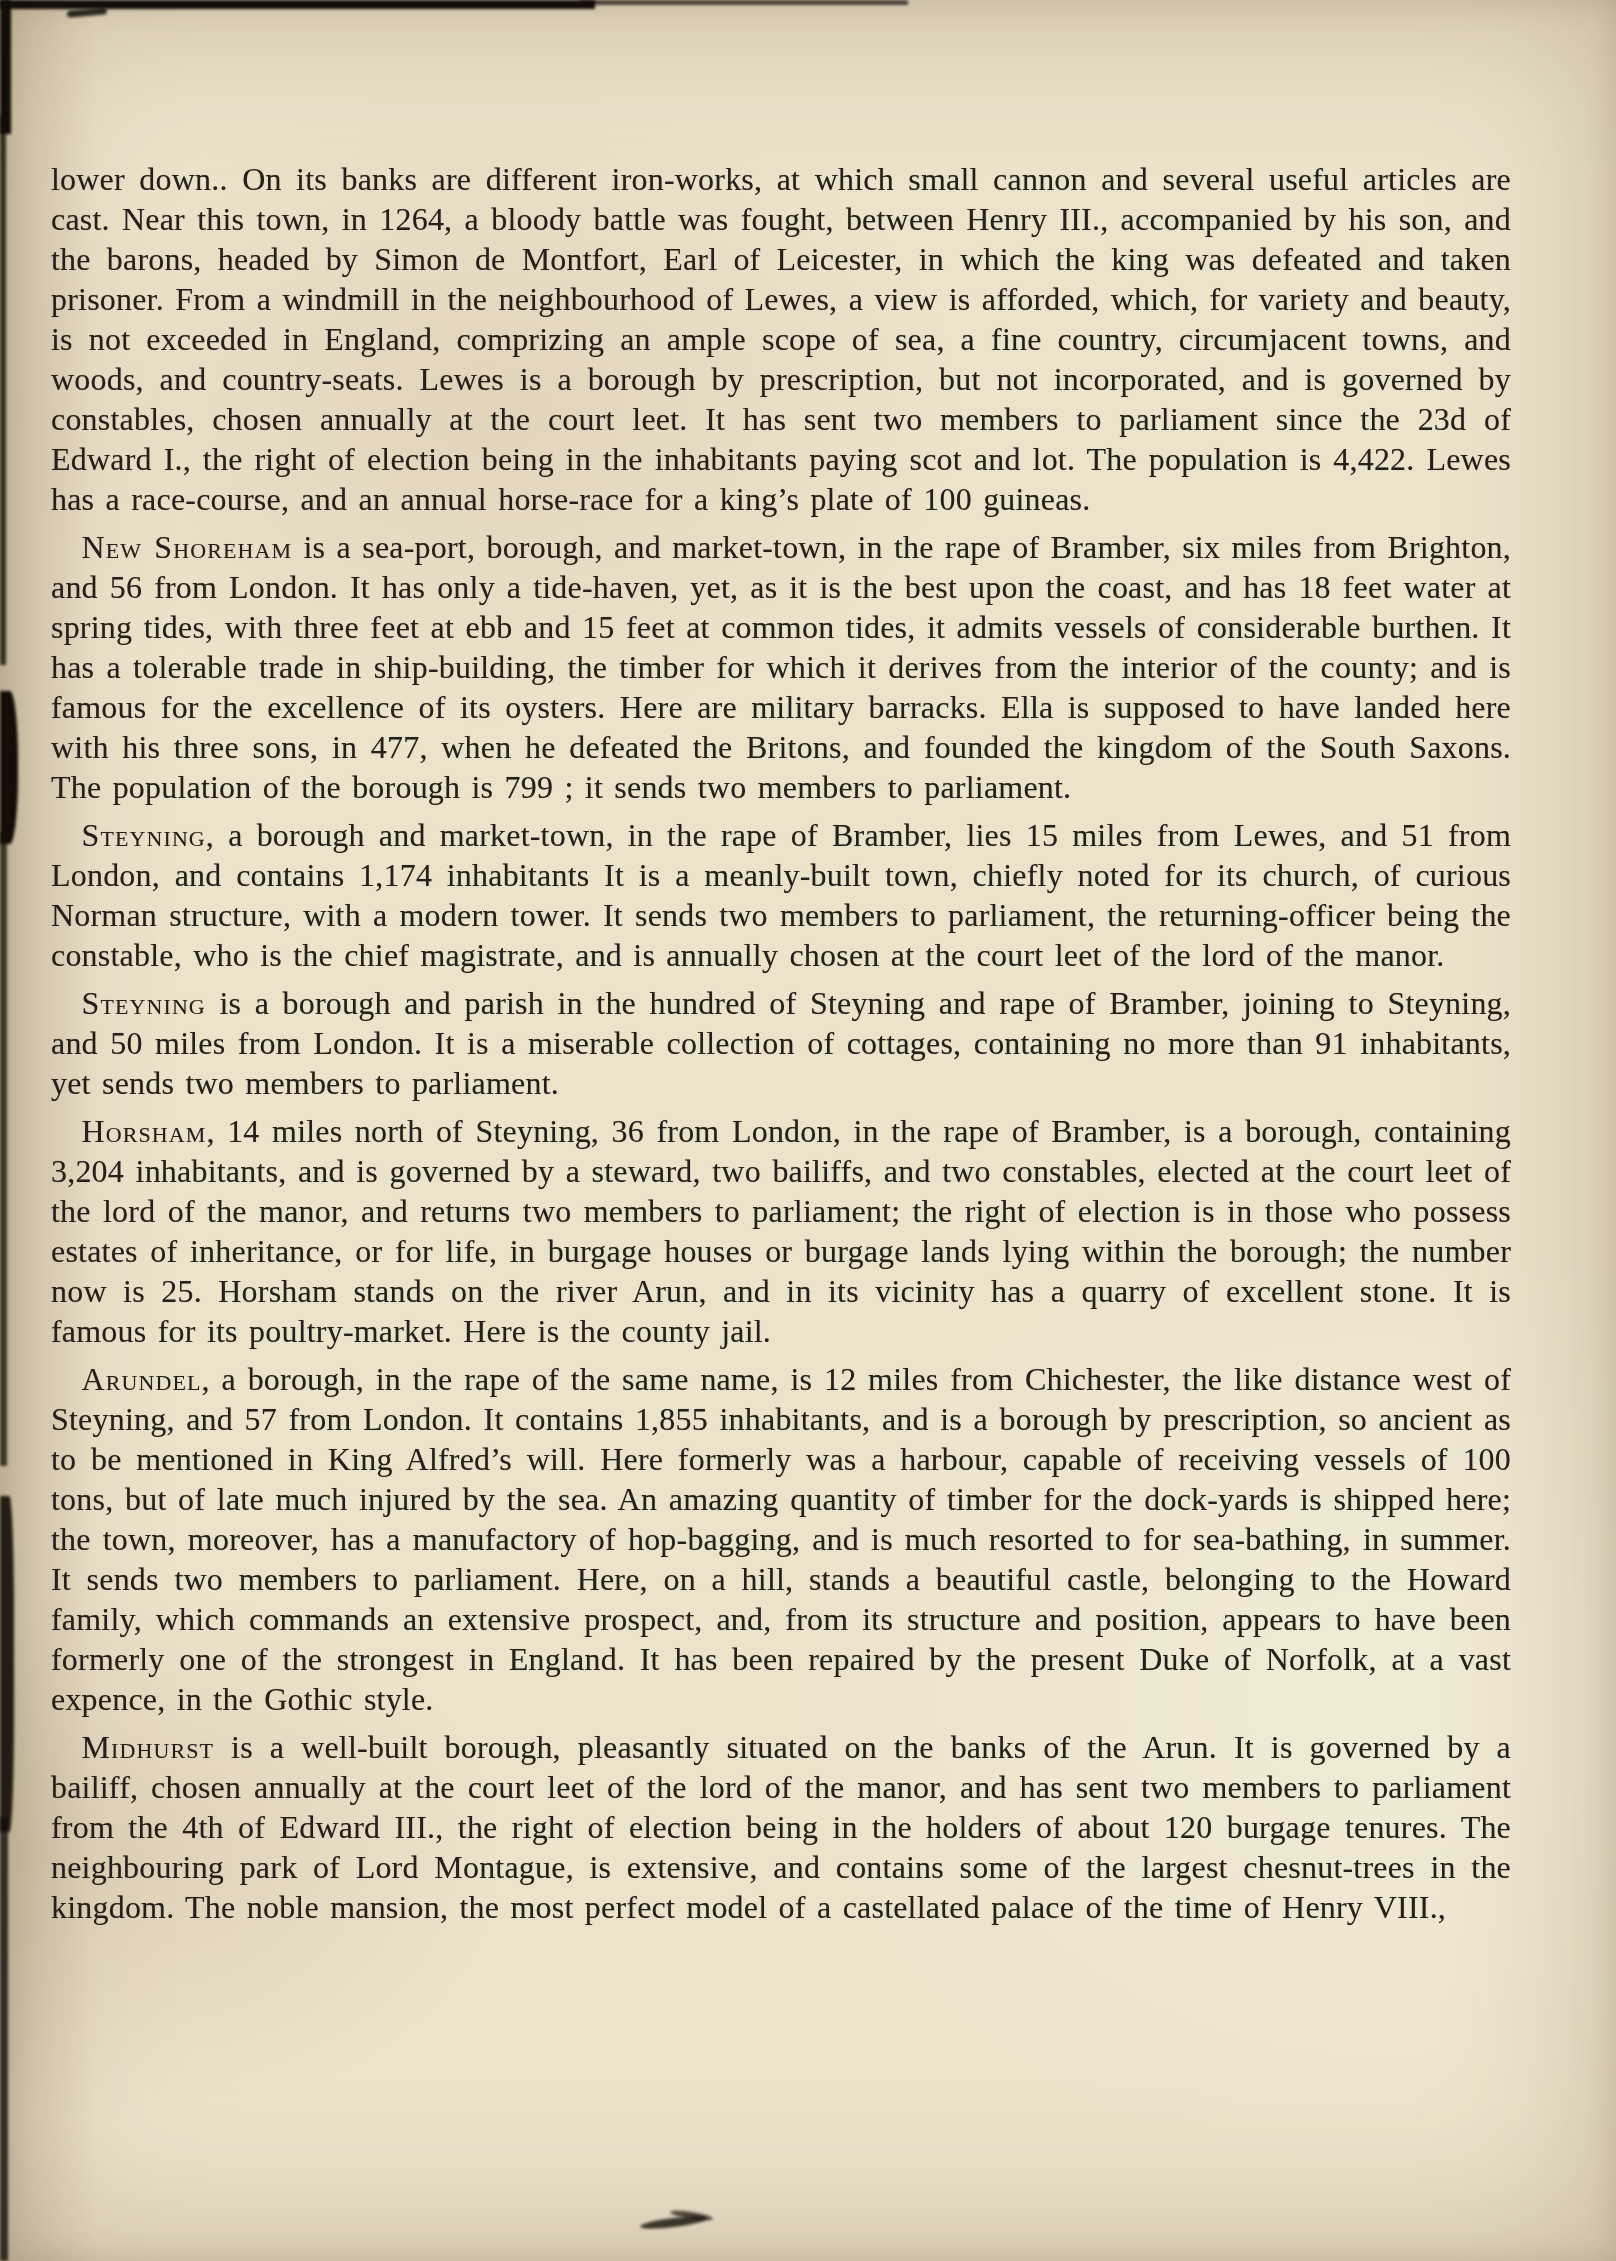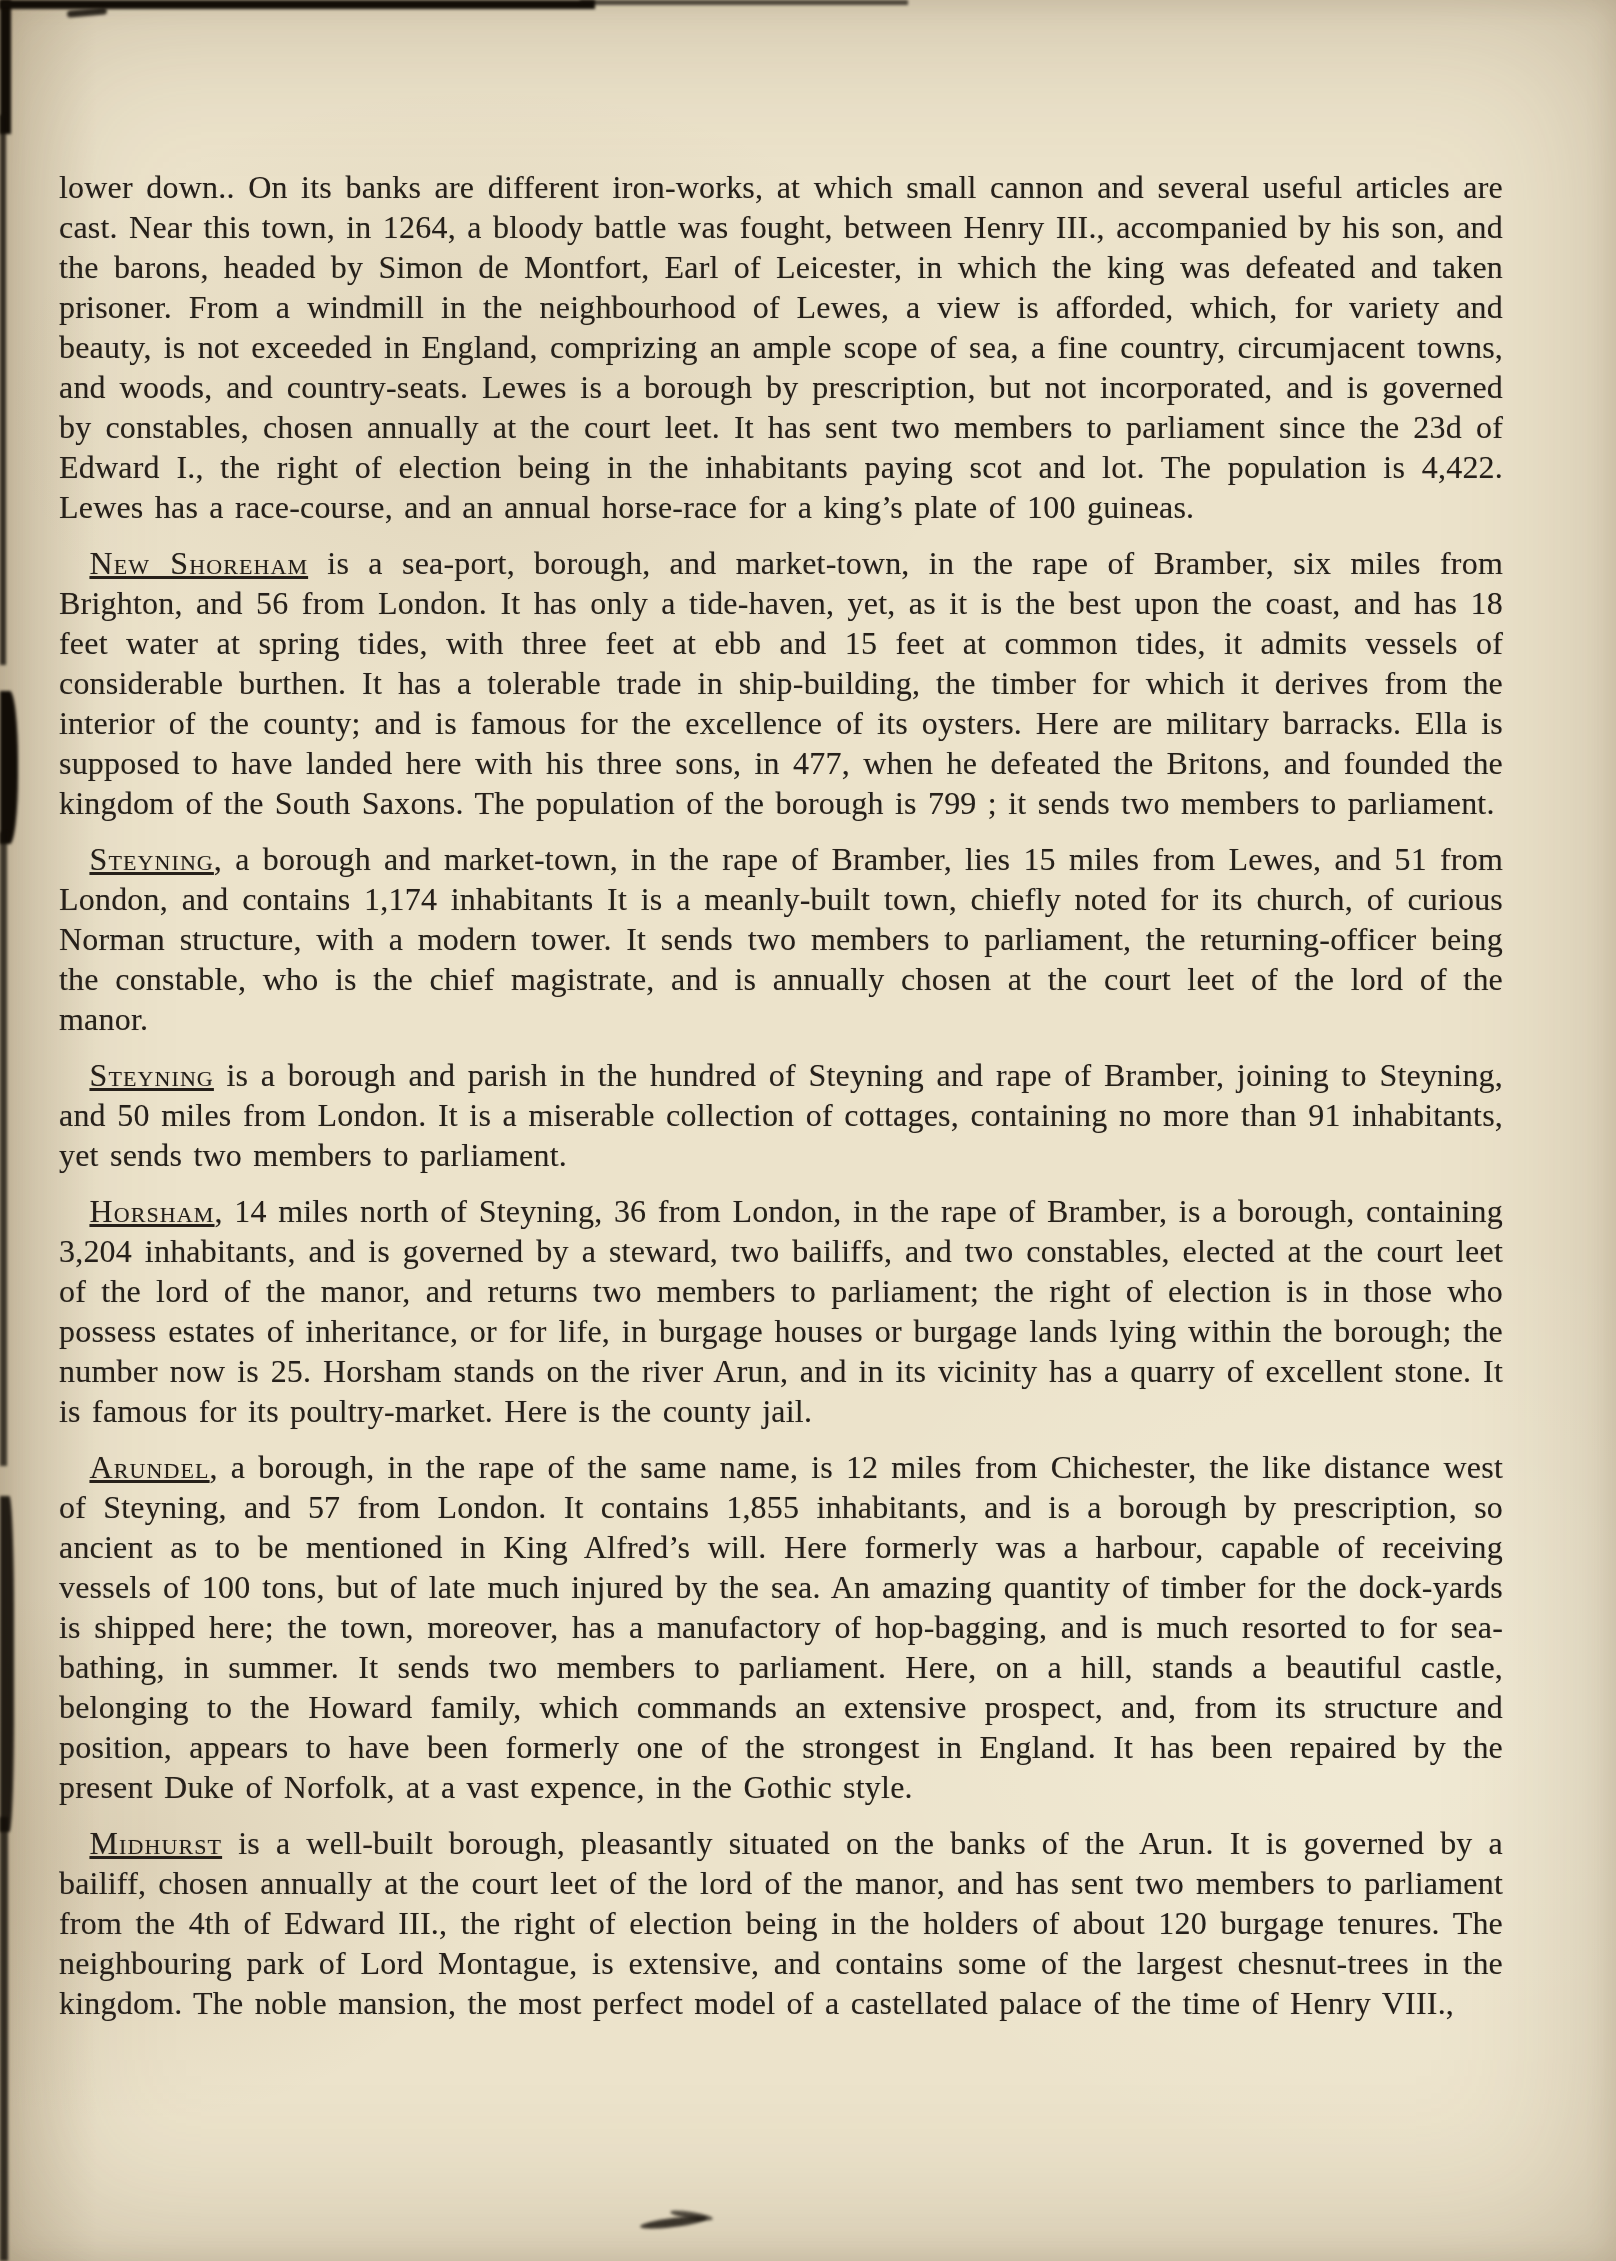--- a/index.html
+++ b/index.html
@@ -70,23 +70,23 @@
     top: 151px;
     left: 43px;
     width: 1476px;
     font-size: 32px;
     line-height: 40px;
     text-align: justify;
     word-spacing: 3.1px;
     letter-spacing: 0.2px;
     text-shadow: 0 0 0.8px rgba(38,32,26,.30);
   }
-  .para { margin: 16px; }
+  .para { margin: 8px; }
   .para.indent { text-indent: 30.5px; }
-  .lead { font-variant: small-caps; letter-spacing: 1.1px; text-decoration: underline; }
+  .lead { font-variant: small-caps; letter-spacing: 1.1px; }
 </style>
 </head>
 <body>
 
 <div class="page">
 
   <div class="artifact edge-left-1"></div>
   <div class="artifact edge-left-2"></div>
   <div class="artifact edge-left-3"></div>
   <div class="artifact edge-left-4"></div>

